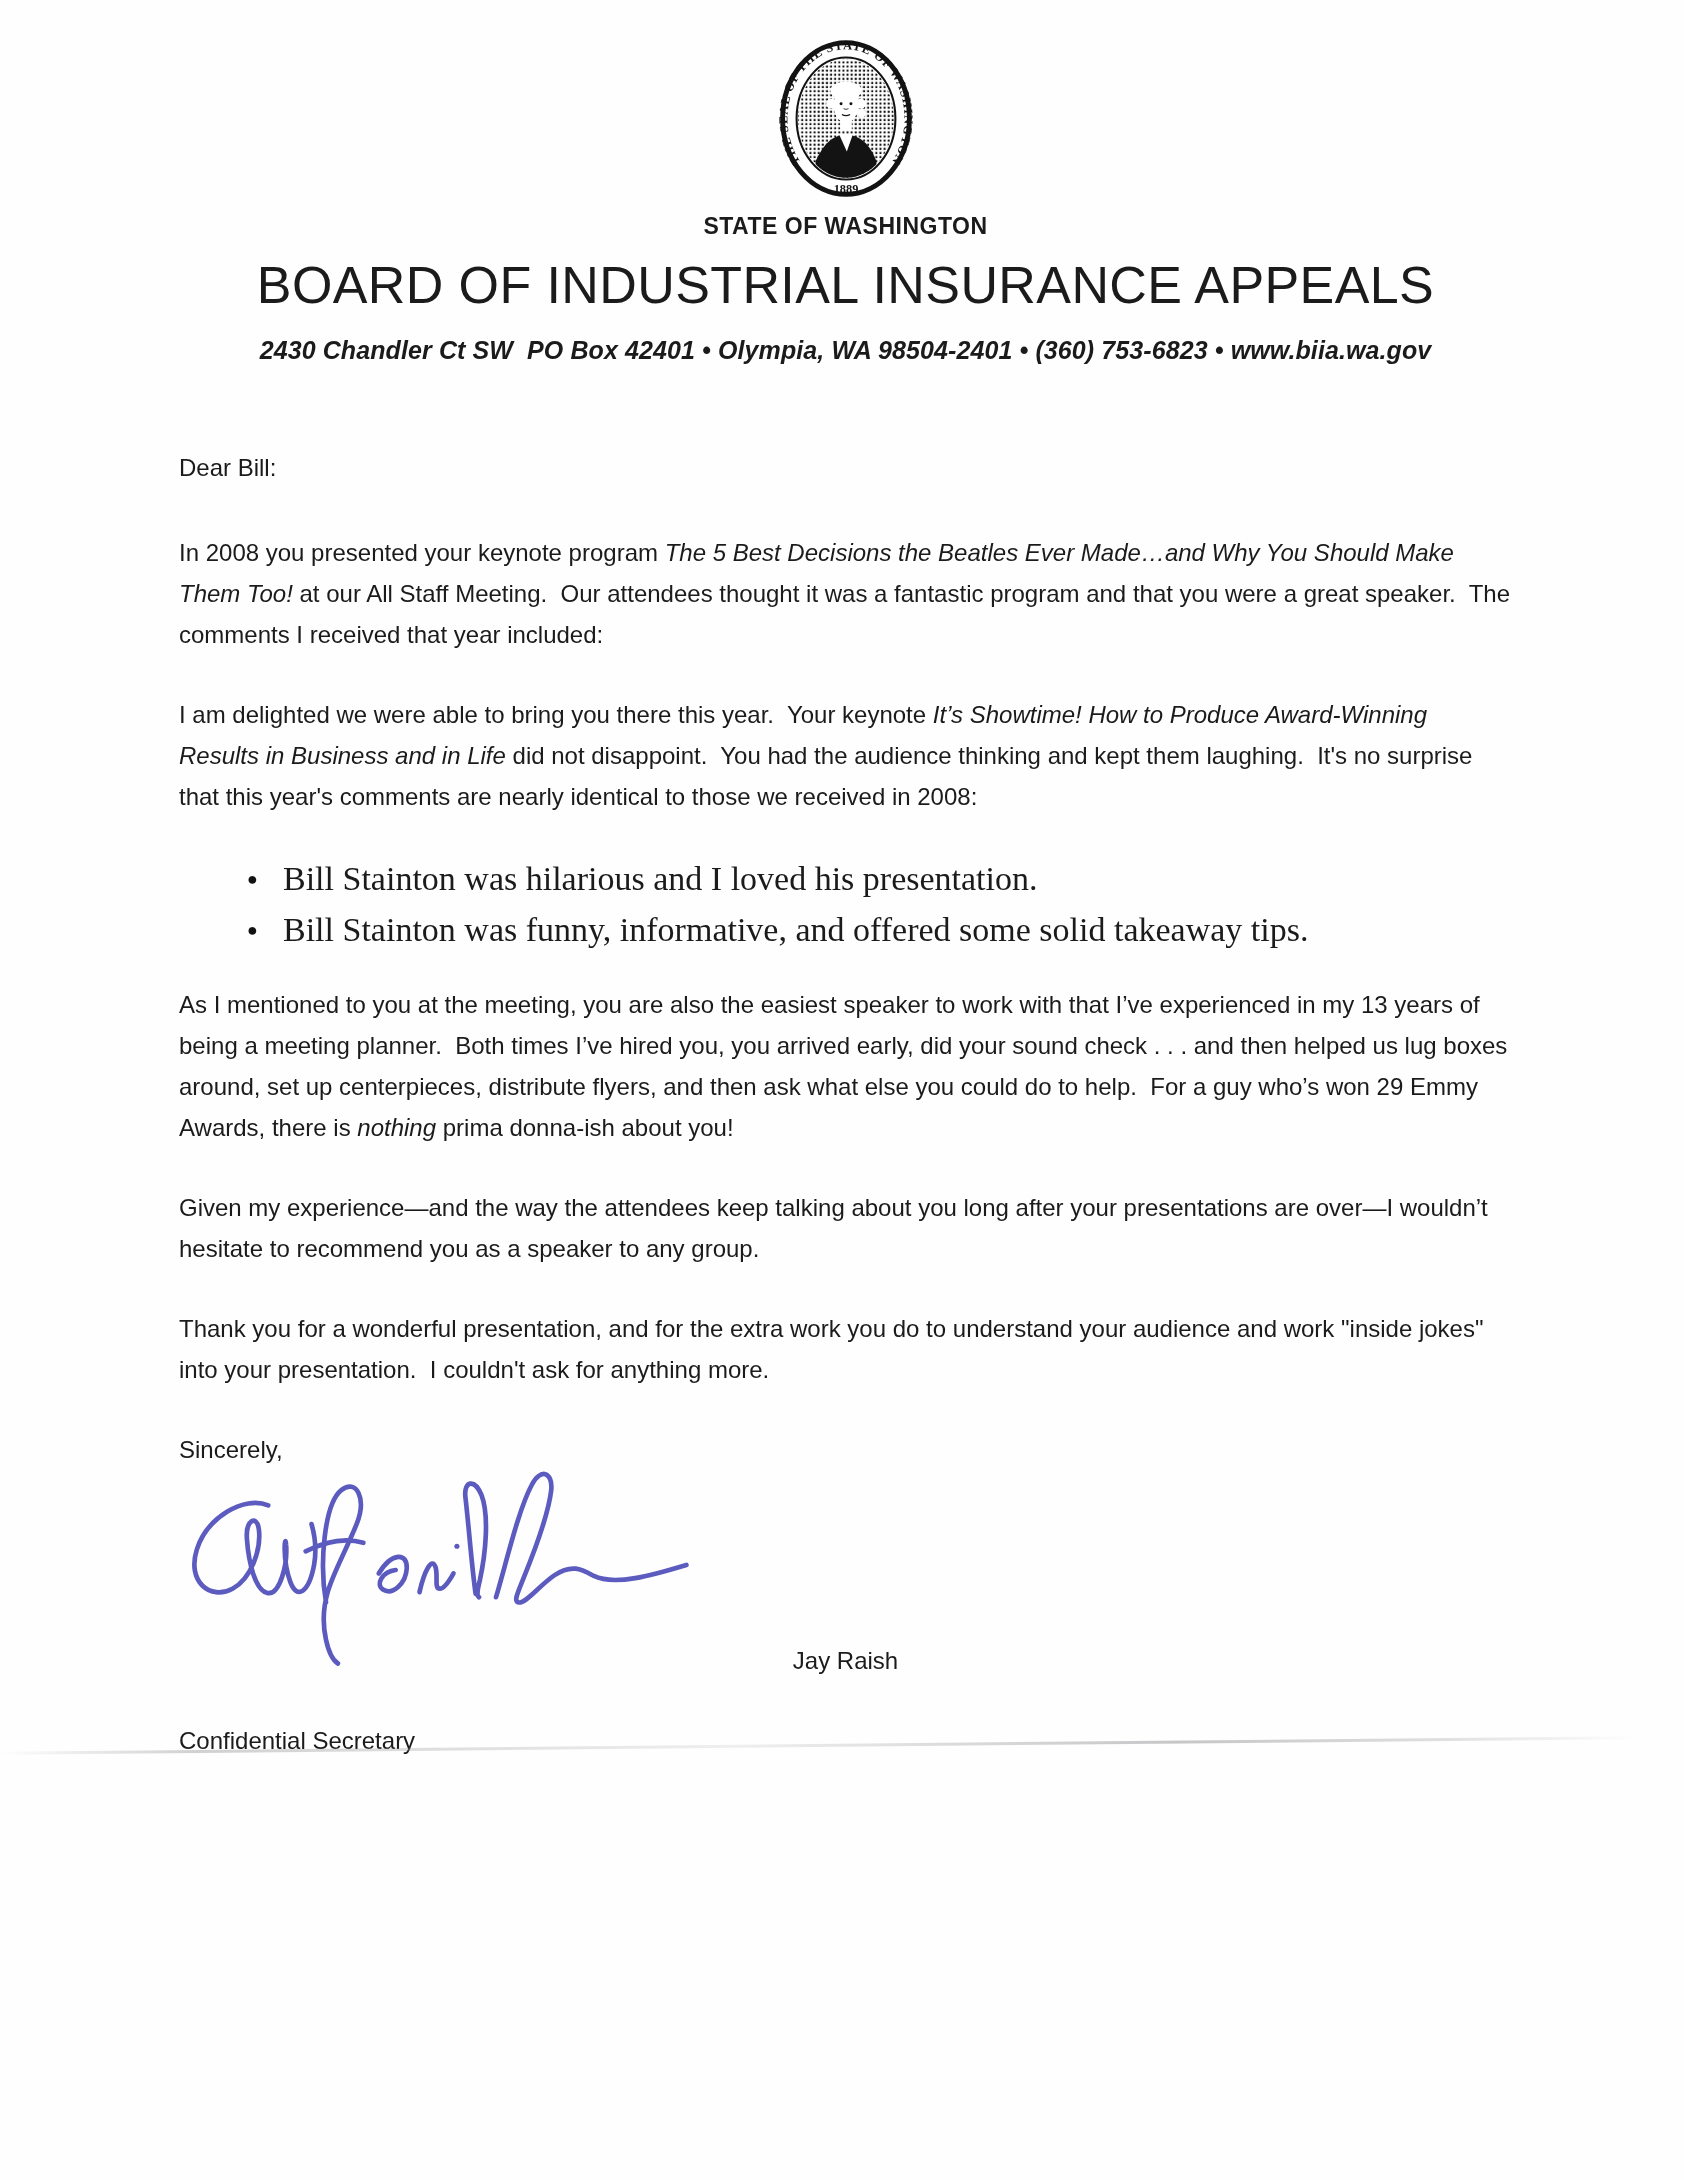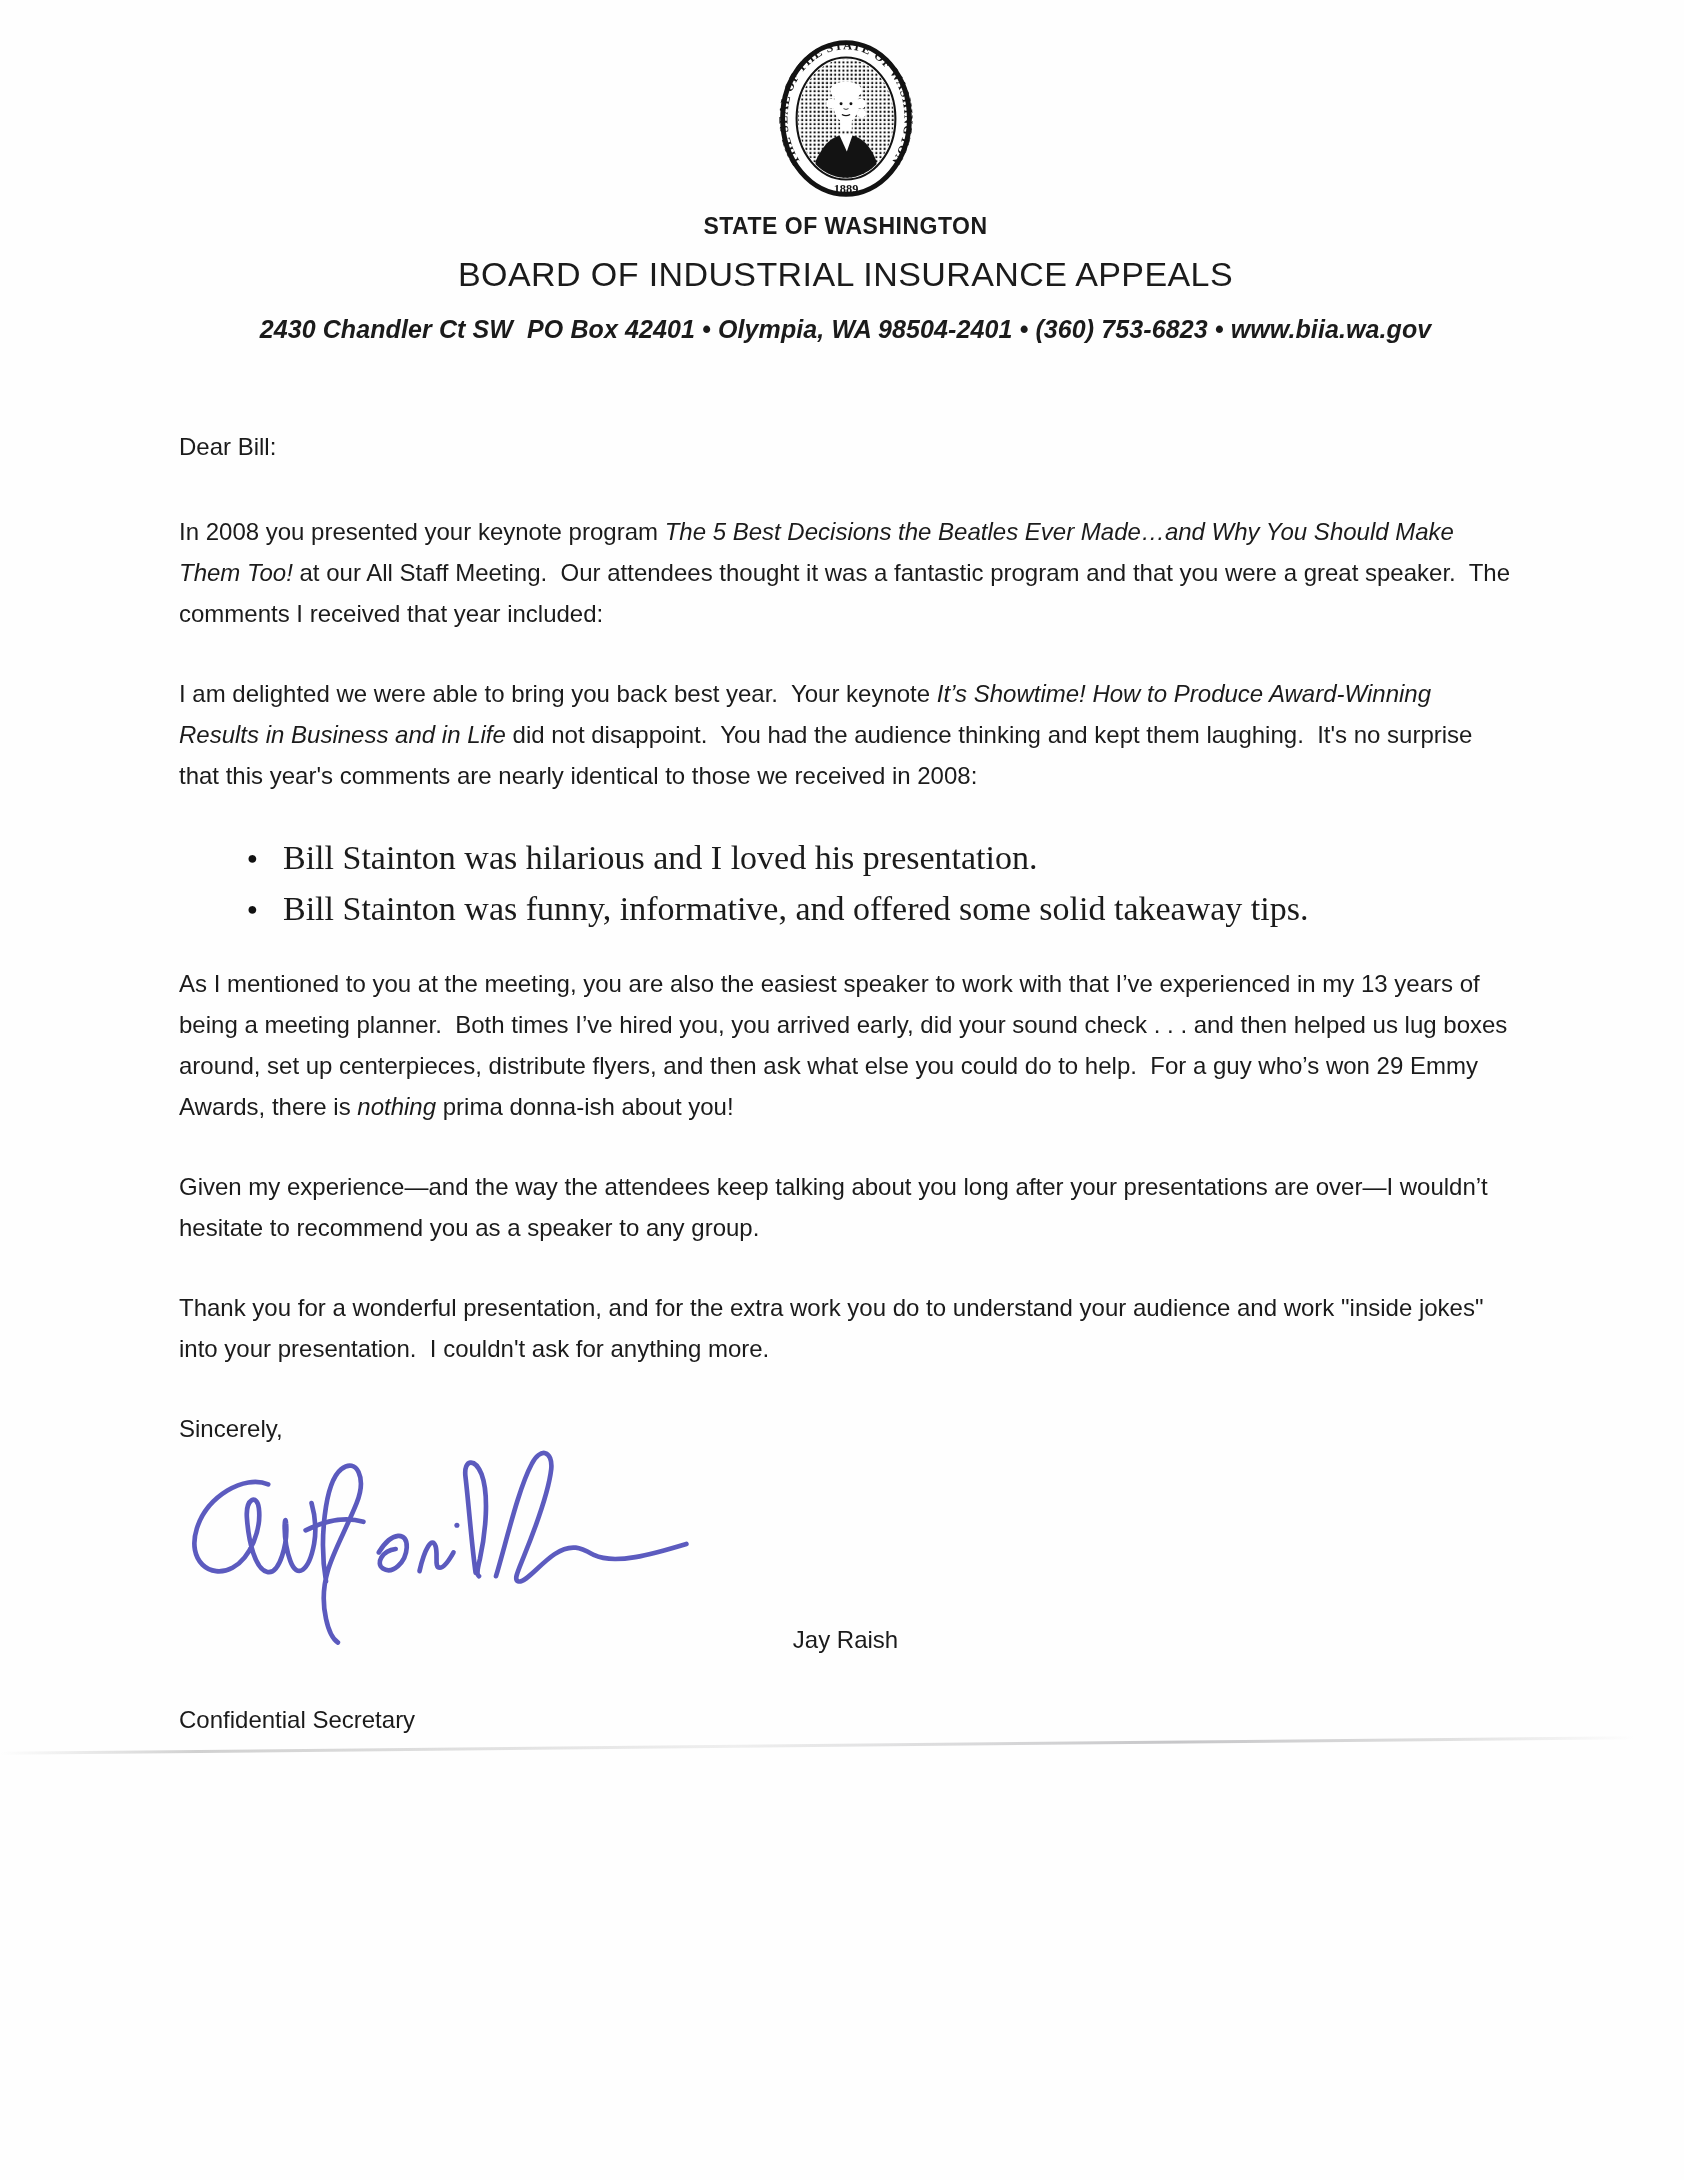--- a/index.html
+++ b/index.html
@@ -15,21 +15,21 @@
   }
   
   .letterhead{text-align:center;}
   .seal-wrap{display:flex;justify-content:center;}
   .state-line{
     margin-top:12px;
     font-size:23px;font-weight:bold;letter-spacing:0.5px;
   }
   .org-line{
     margin-top:15.3px;
-    font-size:34px;font-weight:400;letter-spacing:0.4px;
+    font-size:52px;font-weight:400;letter-spacing:0.4px;
   }
   .address-line{
     margin-top:20.4px;
     font-size:25px;font-weight:bold;font-style:italic;
     white-space:pre-wrap;letter-spacing:0.1px;
   }
   
   .letter-body{margin-top:82px;}
   .letter-body p{
     margin:0 0 39px 0;
@@ -137,21 +137,21 @@
     <div class="address-line">2430 Chandler Ct SW  PO Box 42401 • Olympia, WA 98504-2401 • (360) 753-6823 • www.biia.wa.gov</div>
   </div>
 
   <div class="letter-body">
     <p class="salutation">Dear Bill:</p>
 
     <div id="blocks">
         <p><span>In 2008 you presented your keynote program </span><span class="seg-italic">The 5 Best Decisions the Beatles Ever Made…and Why You Should Make Them Too!</span><span> at our All Staff Meeting.  Our attendees thought it was a fantastic program and that you were a great speaker.  The comments I received that year included:</span></p>
         <ul>
         </ul>
-        <p><span>I am delighted we were able to bring you back best year.  Your keynote </span><span class="seg-italic">It’s Showtime! How to Produce Award-Winning Results in Business and in Life</span><span> did not disappoint.  You had the audience thinking and kept them laughing.  It's no surprise that this year's comments are nearly identical to those we received in 2008:</span></p>
+        <p><span>I am delighted we were able to bring you there this year.  Your keynote </span><span class="seg-italic">It’s Showtime! How to Produce Award-Winning Results in Business and in Life</span><span> did not disappoint.  You had the audience thinking and kept them laughing.  It's no surprise that this year's comments are nearly identical to those we received in 2008:</span></p>
         <ul>
           <li><span>Bill Stainton was hilarious and I loved his presentation.</span></li>
           <li><span>Bill Stainton was funny, informative, and offered some solid takeaway tips.</span></li>
         </ul>
         <p><span>As I mentioned to you at the meeting, you are also the easiest speaker to work with that I’ve experienced in my 13 years of being a meeting planner.  Both times I’ve hired you, you arrived early, did your sound check . . . and then helped us lug boxes around, set up centerpieces, distribute flyers, and then ask what else you could do to help.  For a guy who’s won 29 Emmy Awards, there is </span><span class="seg-italic">nothing</span><span> prima donna-ish about you!</span></p>
         <p><span>Given my experience—and the way the attendees keep talking about you long after your presentations are over—I wouldn’t hesitate to recommend you as a speaker to any group.</span></p>
         <p><span>Thank you for a wonderful presentation, and for the extra work you do to understand your audience and work "inside jokes" into your presentation.  I couldn't ask for anything more.</span></p>
       </div>
 
     <p class="closing">Sincerely,</p>

